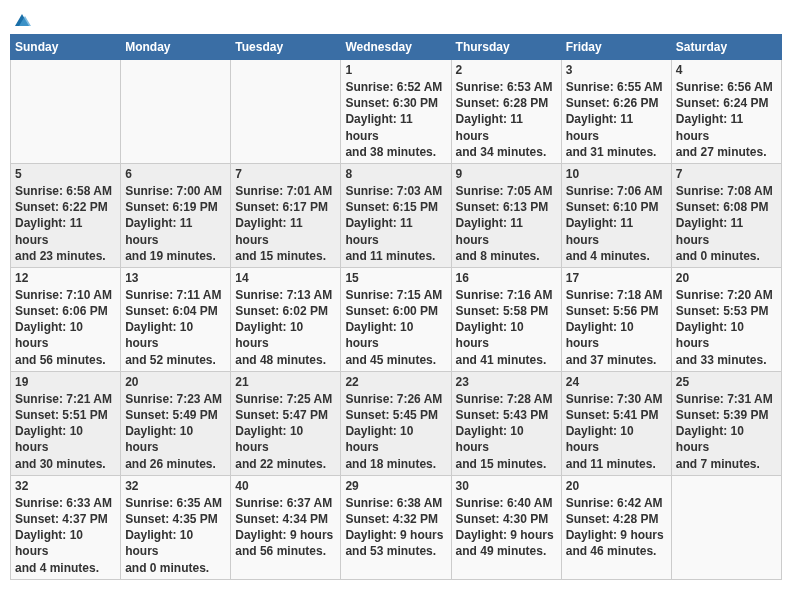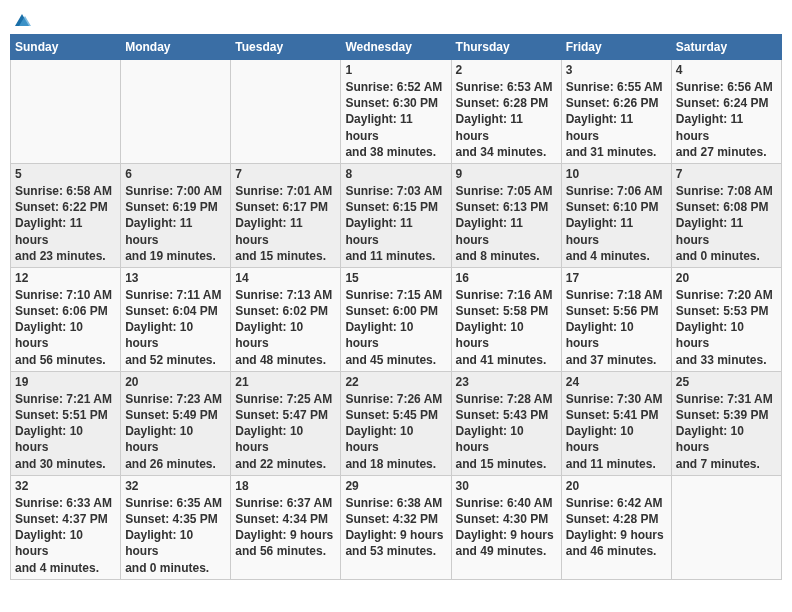--- a/index.html
+++ b/index.html
@@ -234,21 +234,21 @@
       <tr>
         <td>
           <span class="day-number">32</span>
           <div class="cell-content">Sunrise: 6:33 AM<br>Sunset: 4:37 PM<br>Daylight: 10 hours<br>and 4 minutes.</div>
         </td>
         <td>
           <span class="day-number">32</span>
           <div class="cell-content">Sunrise: 6:35 AM<br>Sunset: 4:35 PM<br>Daylight: 10 hours<br>and 0 minutes.</div>
         </td>
         <td>
-          <span class="day-number">18</span>
+          <span class="day-number">40</span>
           <div class="cell-content">Sunrise: 6:37 AM<br>Sunset: 4:34 PM<br>Daylight: 9 hours<br>and 56 minutes.</div>
         </td>
         <td>
           <span class="day-number">29</span>
           <div class="cell-content">Sunrise: 6:38 AM<br>Sunset: 4:32 PM<br>Daylight: 9 hours<br>and 53 minutes.</div>
         </td>
         <td>
           <span class="day-number">30</span>
           <div class="cell-content">Sunrise: 6:40 AM<br>Sunset: 4:30 PM<br>Daylight: 9 hours<br>and 49 minutes.</div>
         </td>

